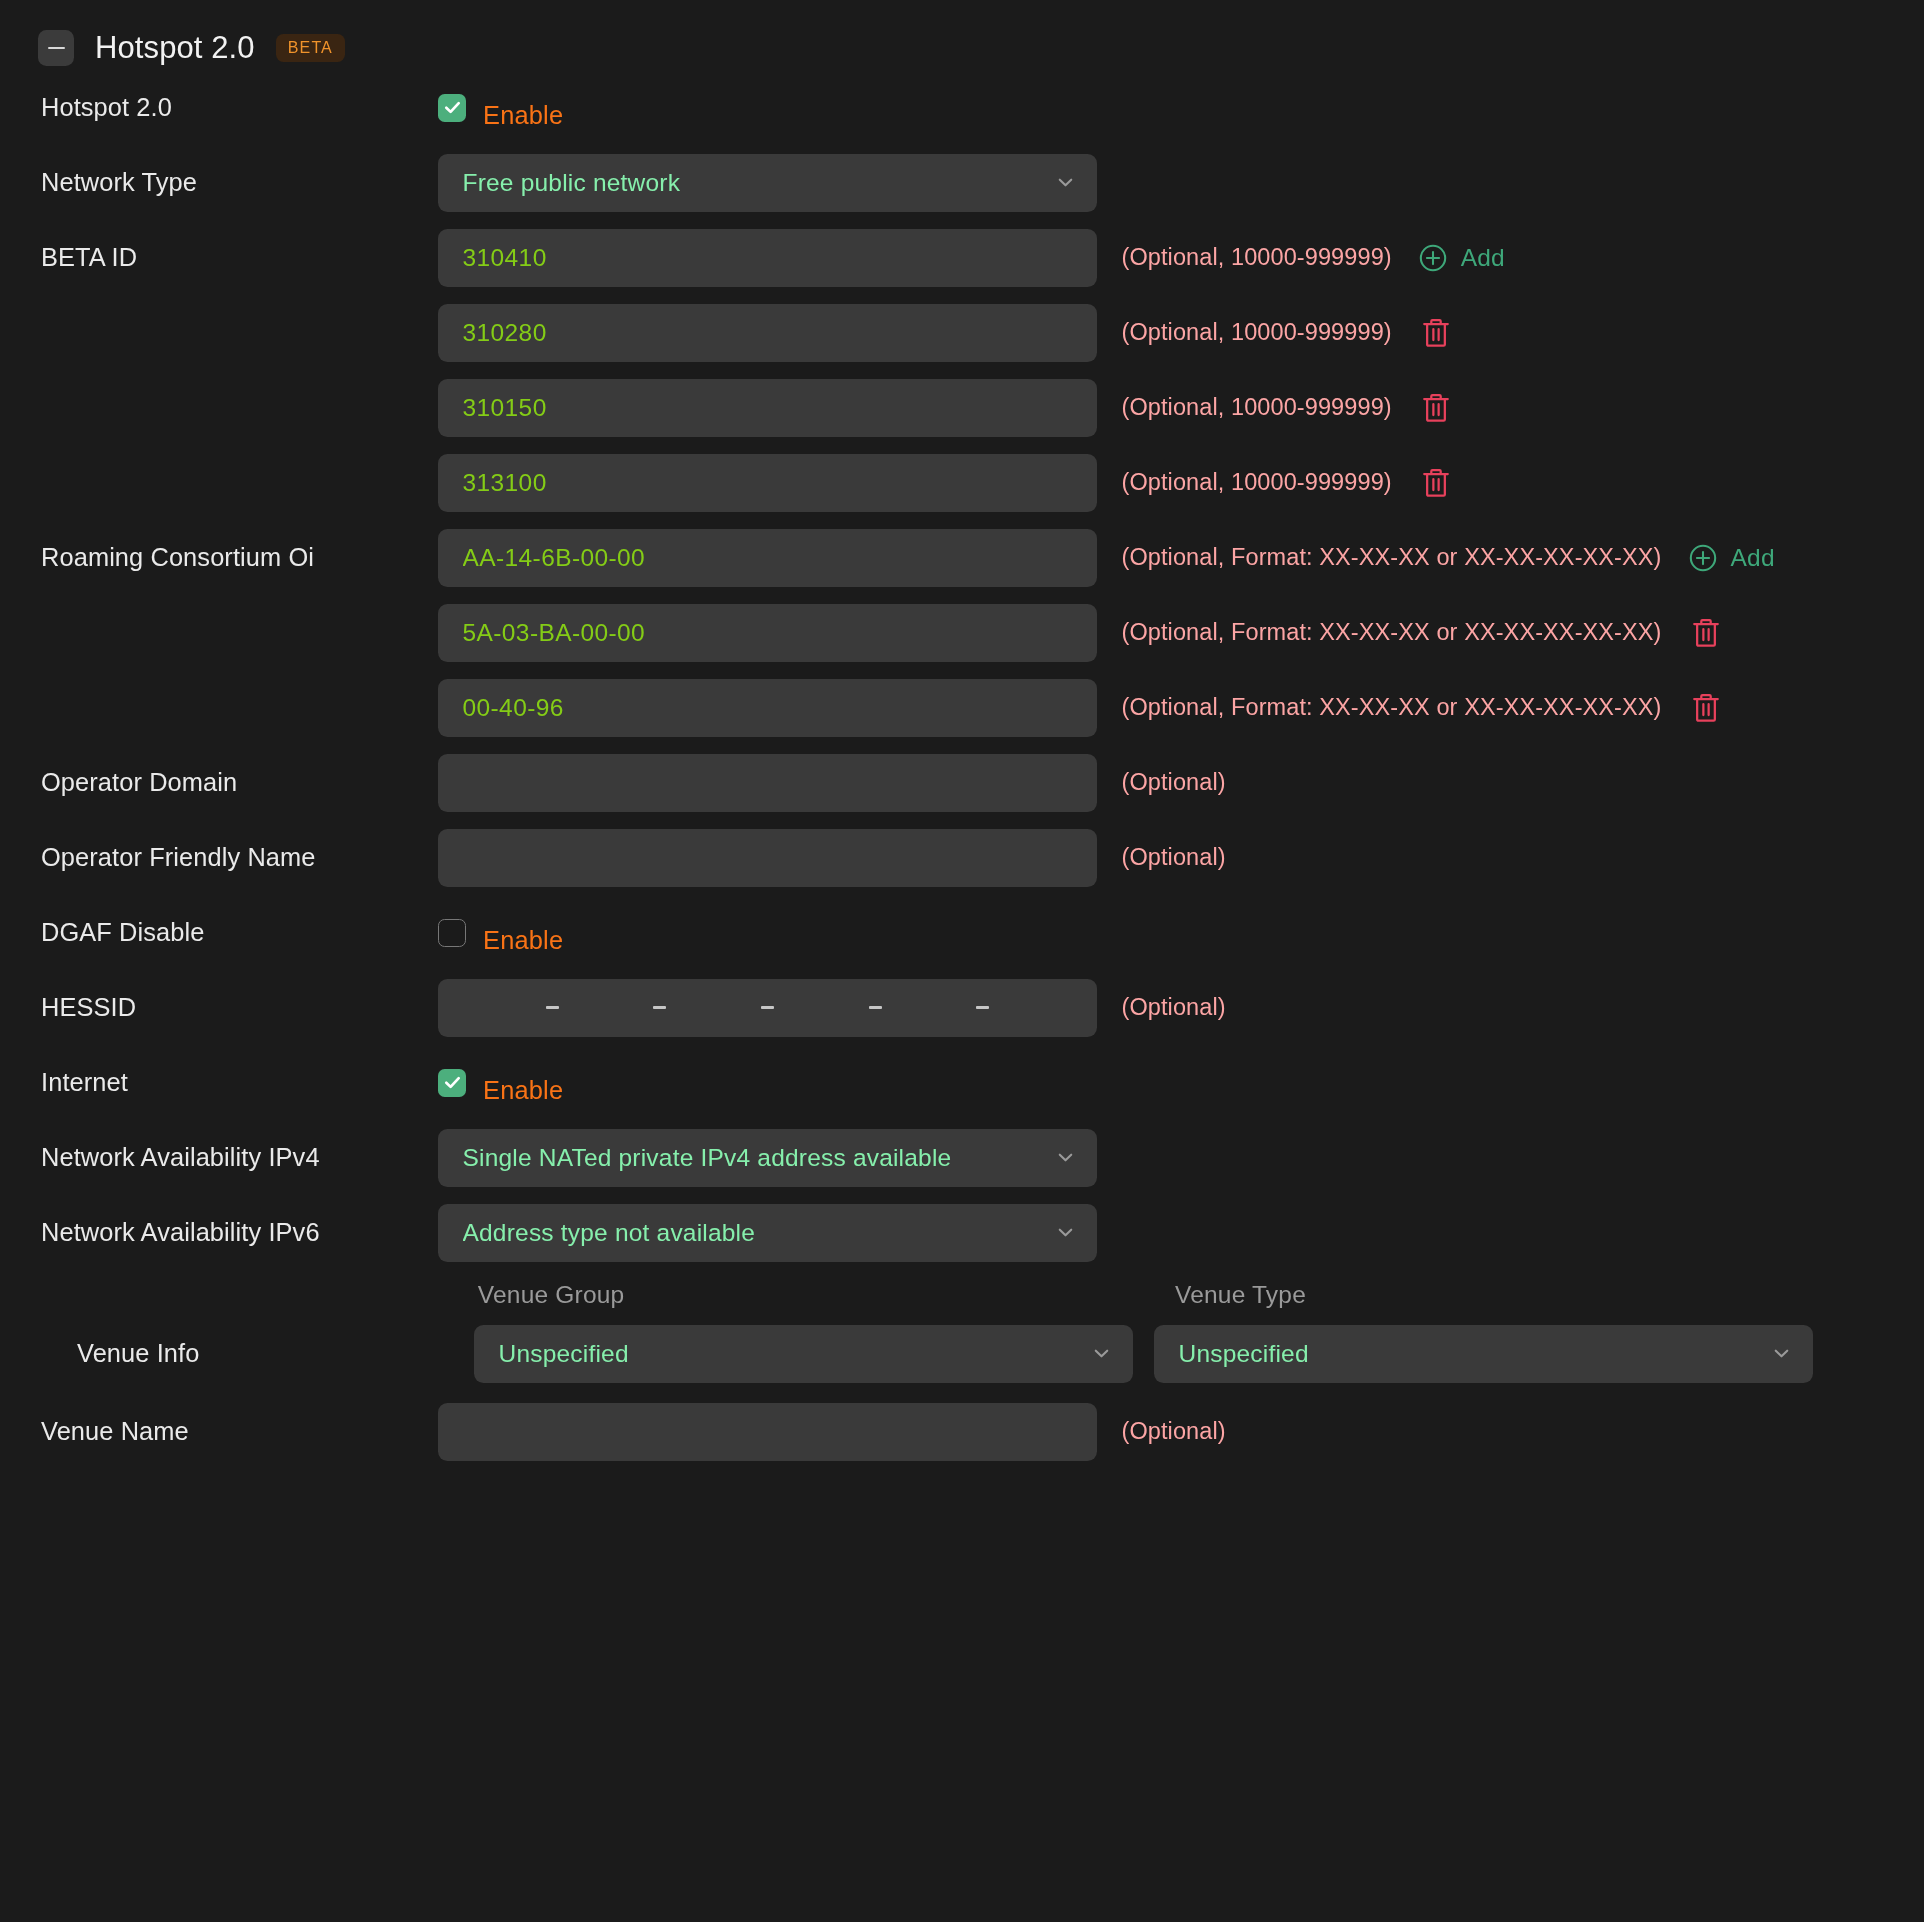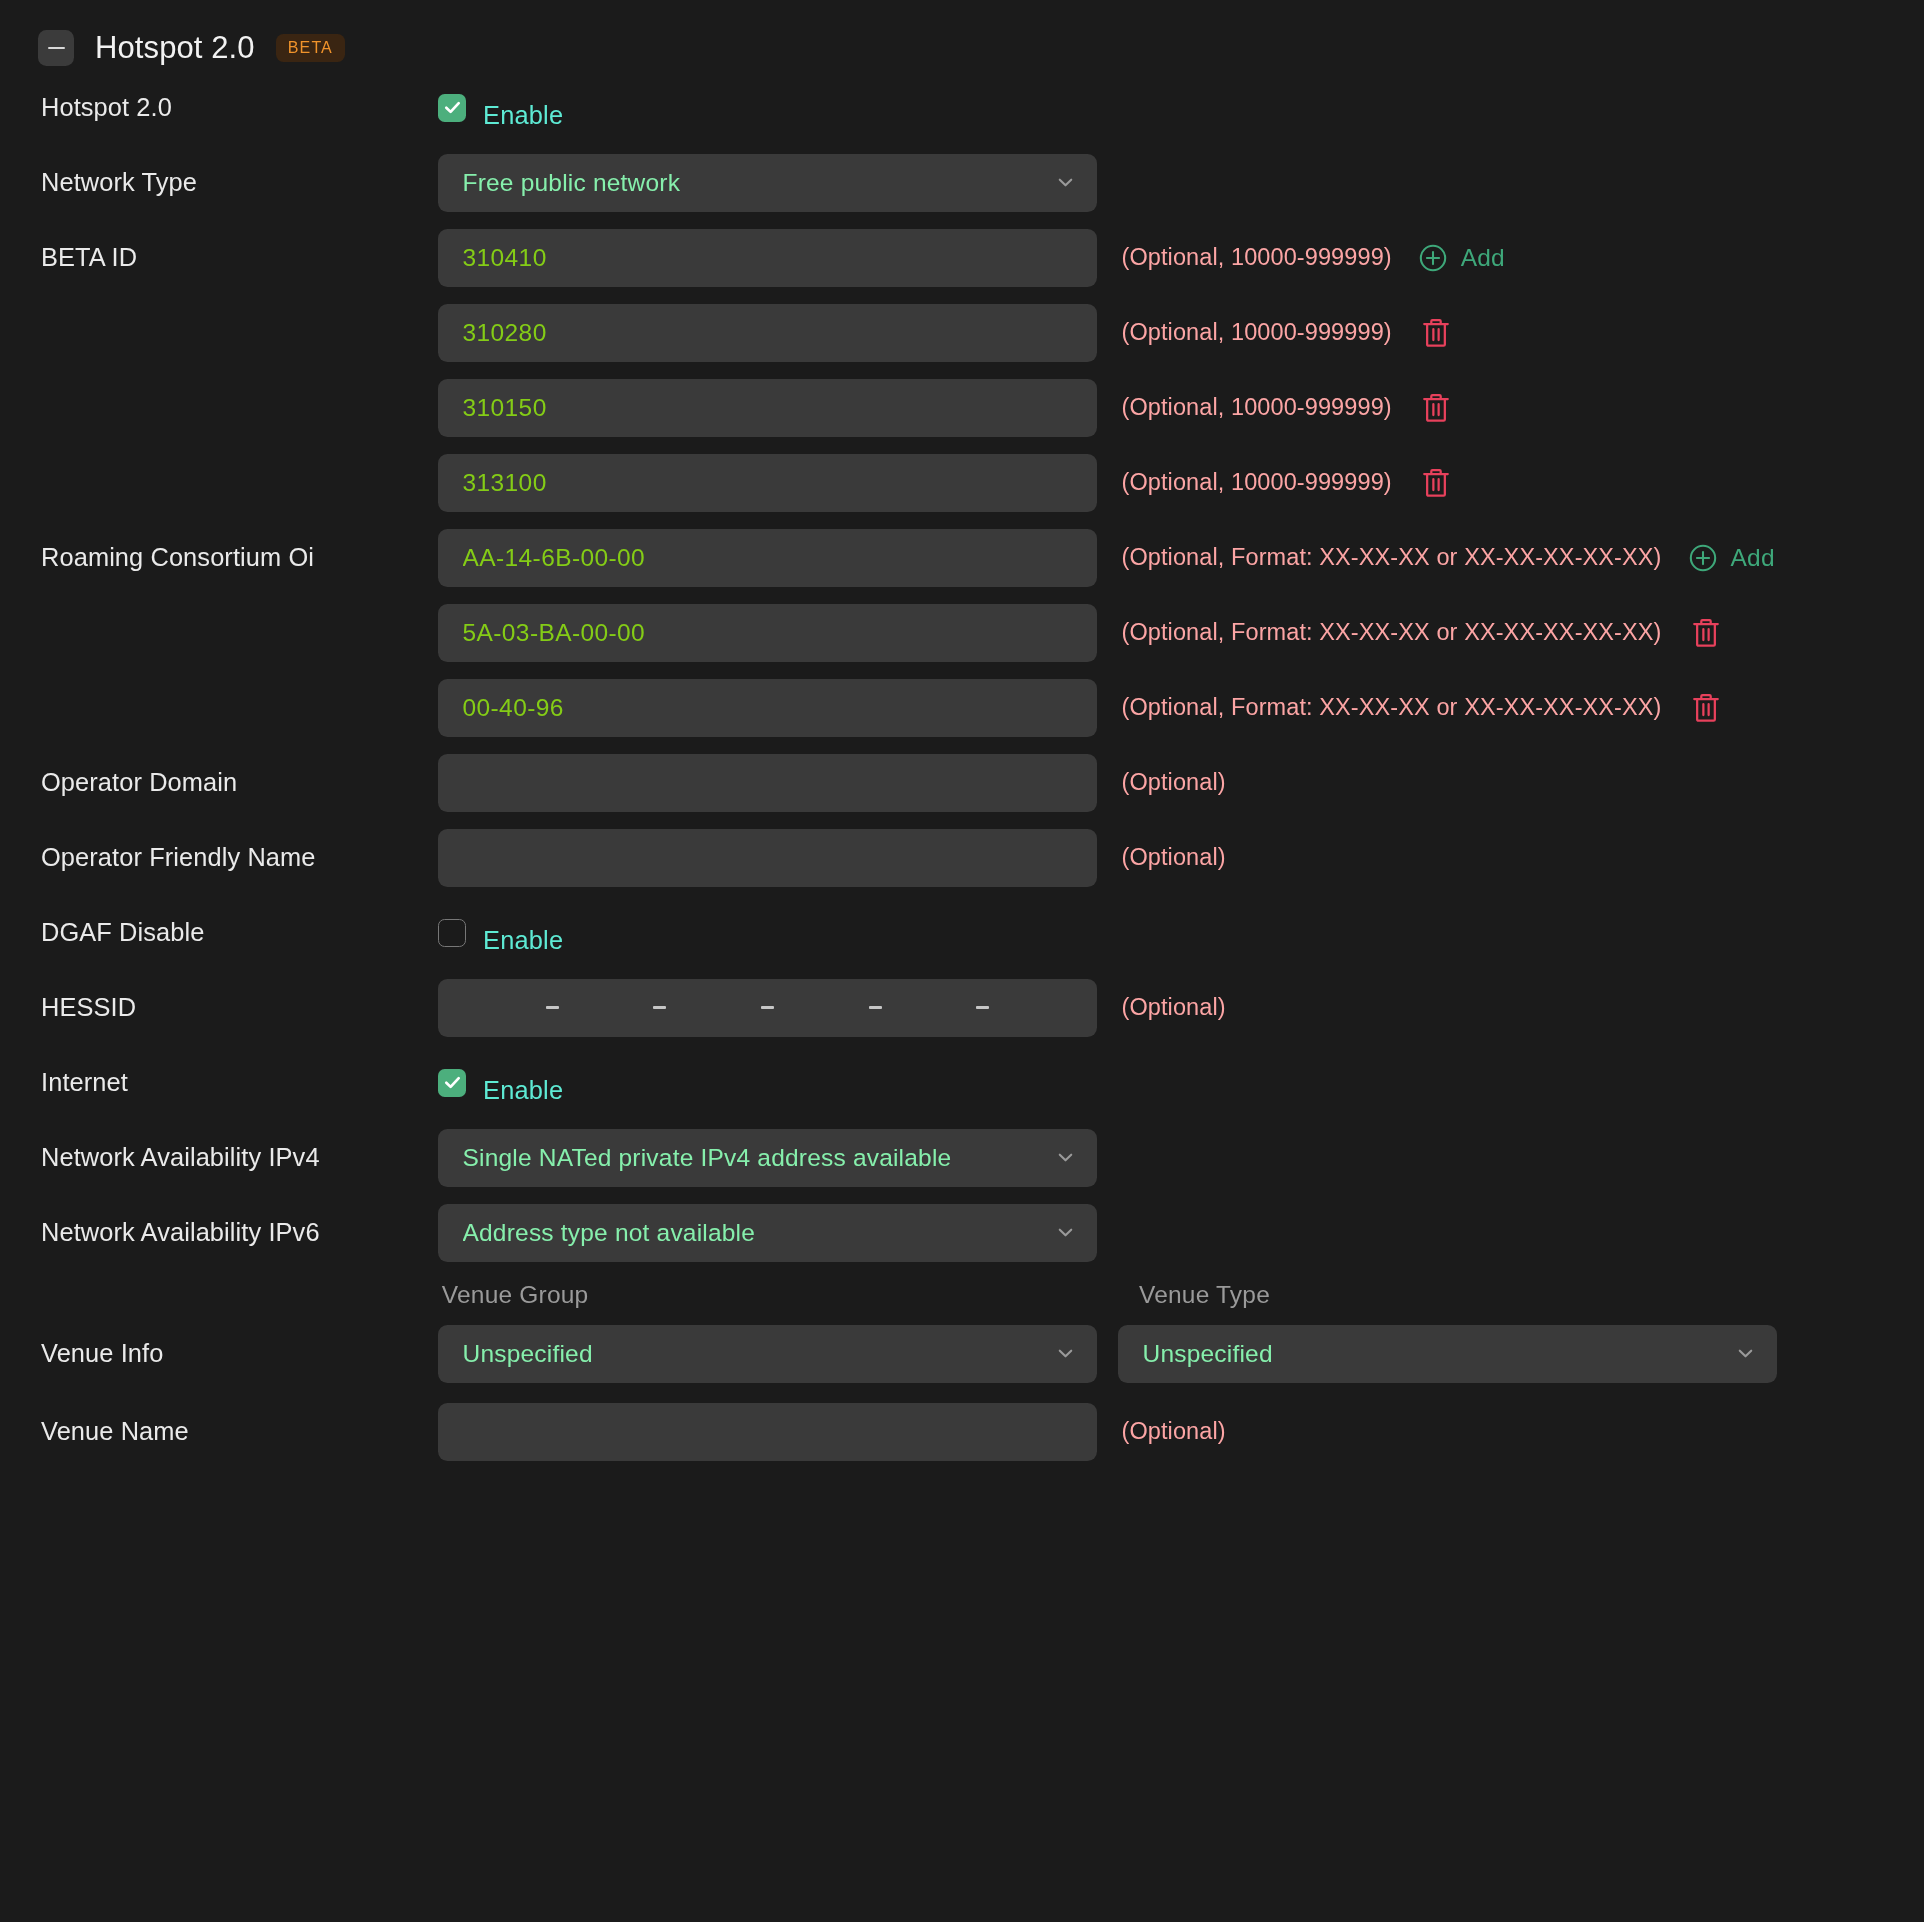--- a/index.html
+++ b/index.html
@@ -156,21 +156,21 @@
     flex: none;
     display: flex;
     align-items: center;
     justify-content: center;
   }
   .cbox.on { background: #4caf7d; }
   .cbox.off { background: transparent; border: 1.9px solid #777; }
   .cbox svg { display: block; }
   .check-label {
     font-size: 25.4px;
-    color: #5eead4;
+    color: #f97316;
     letter-spacing: 0.2px;
     margin-top: 16px;
   }
 
   
   .hint {
     font-size: 23.5px;
     color: #fca5a5;
     letter-spacing: 0.1px;
     white-space: nowrap;
@@ -227,21 +227,21 @@
   }
   .hessid .dash {
     width: 13px;
     height: 2.8px;
     background: #c6c6c6;
     flex: none;
     border-radius: 0.9px;
   }
 
   
-  .venue-block { padding-left: 41px; }
+  .venue-block { padding-left: 41px; margin-left: 36px; }
   .venue-heads {
     display: flex;
     padding-left: 397px;
     margin-bottom: 3.8px;
   }
   .venue-head {
     font-size: 24.5px;
     color: #9a9a9a;
     letter-spacing: 0.2px;
     white-space: nowrap;

